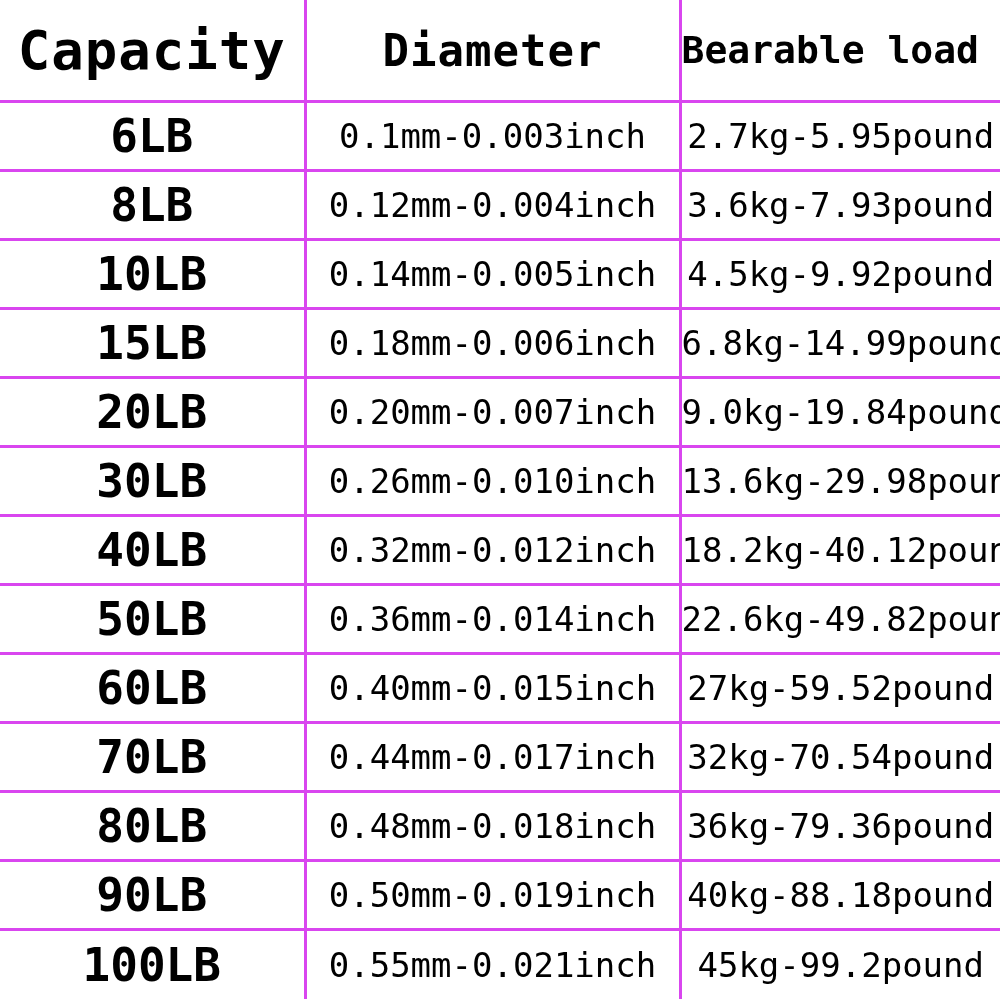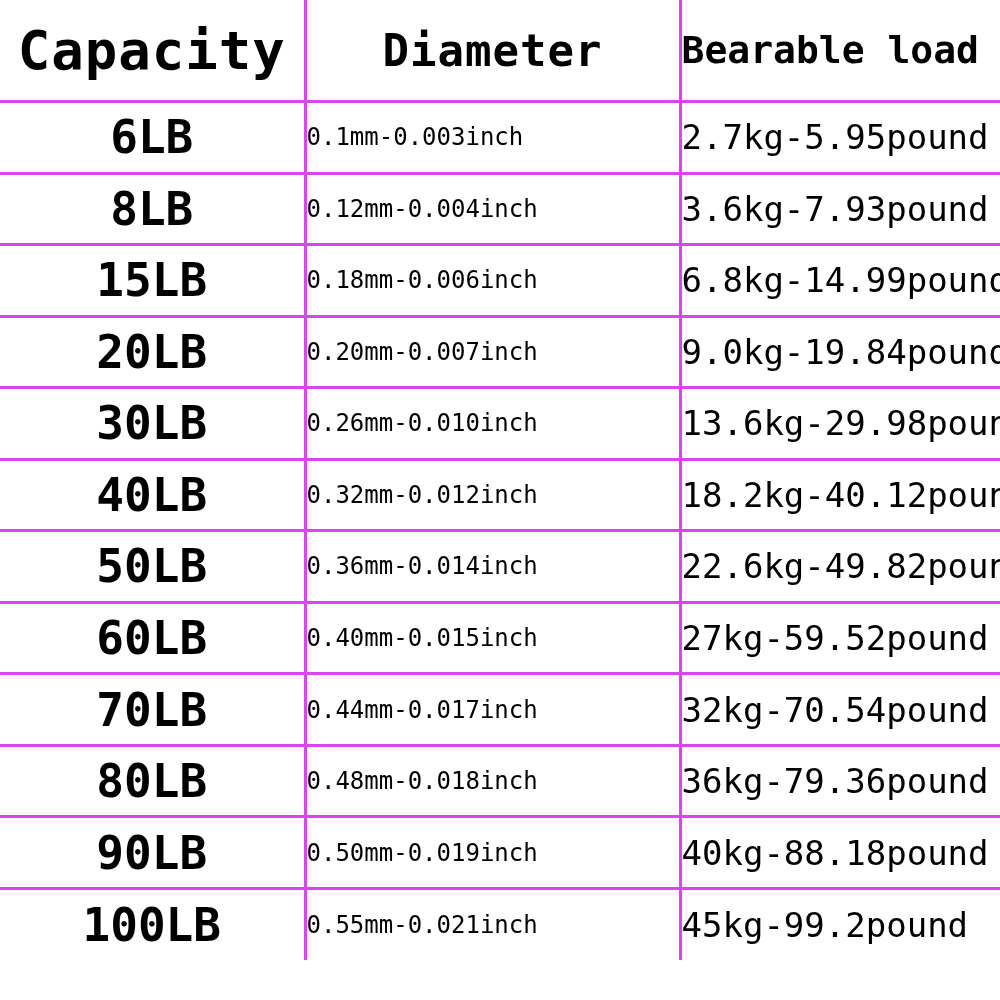--- a/index.html
+++ b/index.html
@@ -61,26 +61,27 @@
 
   tbody tr { height: 69px; }
 
   td.cell-capacity {
     font-size: 46px;
     font-weight: bold;
     text-align: center;
     letter-spacing: 0px;
   }
   td.cell-diameter {
-    font-size: 24px;
+    font-size: 34px;
+    text-align: center;
     letter-spacing: 0px;
   }
   td.cell-load {
     font-size: 34px;
-    text-align: left;
+    text-align: center;
     padding-left: 8px;
     letter-spacing: 0px;
   }
 </style>
 </head>
 <body>
 
 <table id="spec-table">
   <colgroup>
     <col class="c-capacity">
@@ -97,20 +98,25 @@
   <tbody>
     <tr>
       <td class="cell-capacity">6LB</td>
       <td class="cell-diameter">0.1mm-0.003inch</td>
       <td class="cell-load">2.7kg-5.95pound</td>
     </tr>
     <tr>
       <td class="cell-capacity">8LB</td>
       <td class="cell-diameter">0.12mm-0.004inch</td>
       <td class="cell-load">3.6kg-7.93pound</td>
+    </tr>
+    <tr>
+      <td class="cell-capacity">10LB</td>
+      <td class="cell-diameter">0.14mm-0.005inch</td>
+      <td class="cell-load">4.5kg-9.92pound</td>
     </tr>
     <tr>
       <td class="cell-capacity">15LB</td>
       <td class="cell-diameter">0.18mm-0.006inch</td>
       <td class="cell-load">6.8kg-14.99pound</td>
     </tr>
     <tr>
       <td class="cell-capacity">20LB</td>
       <td class="cell-diameter">0.20mm-0.007inch</td>
       <td class="cell-load">9.0kg-19.84pound</td>

